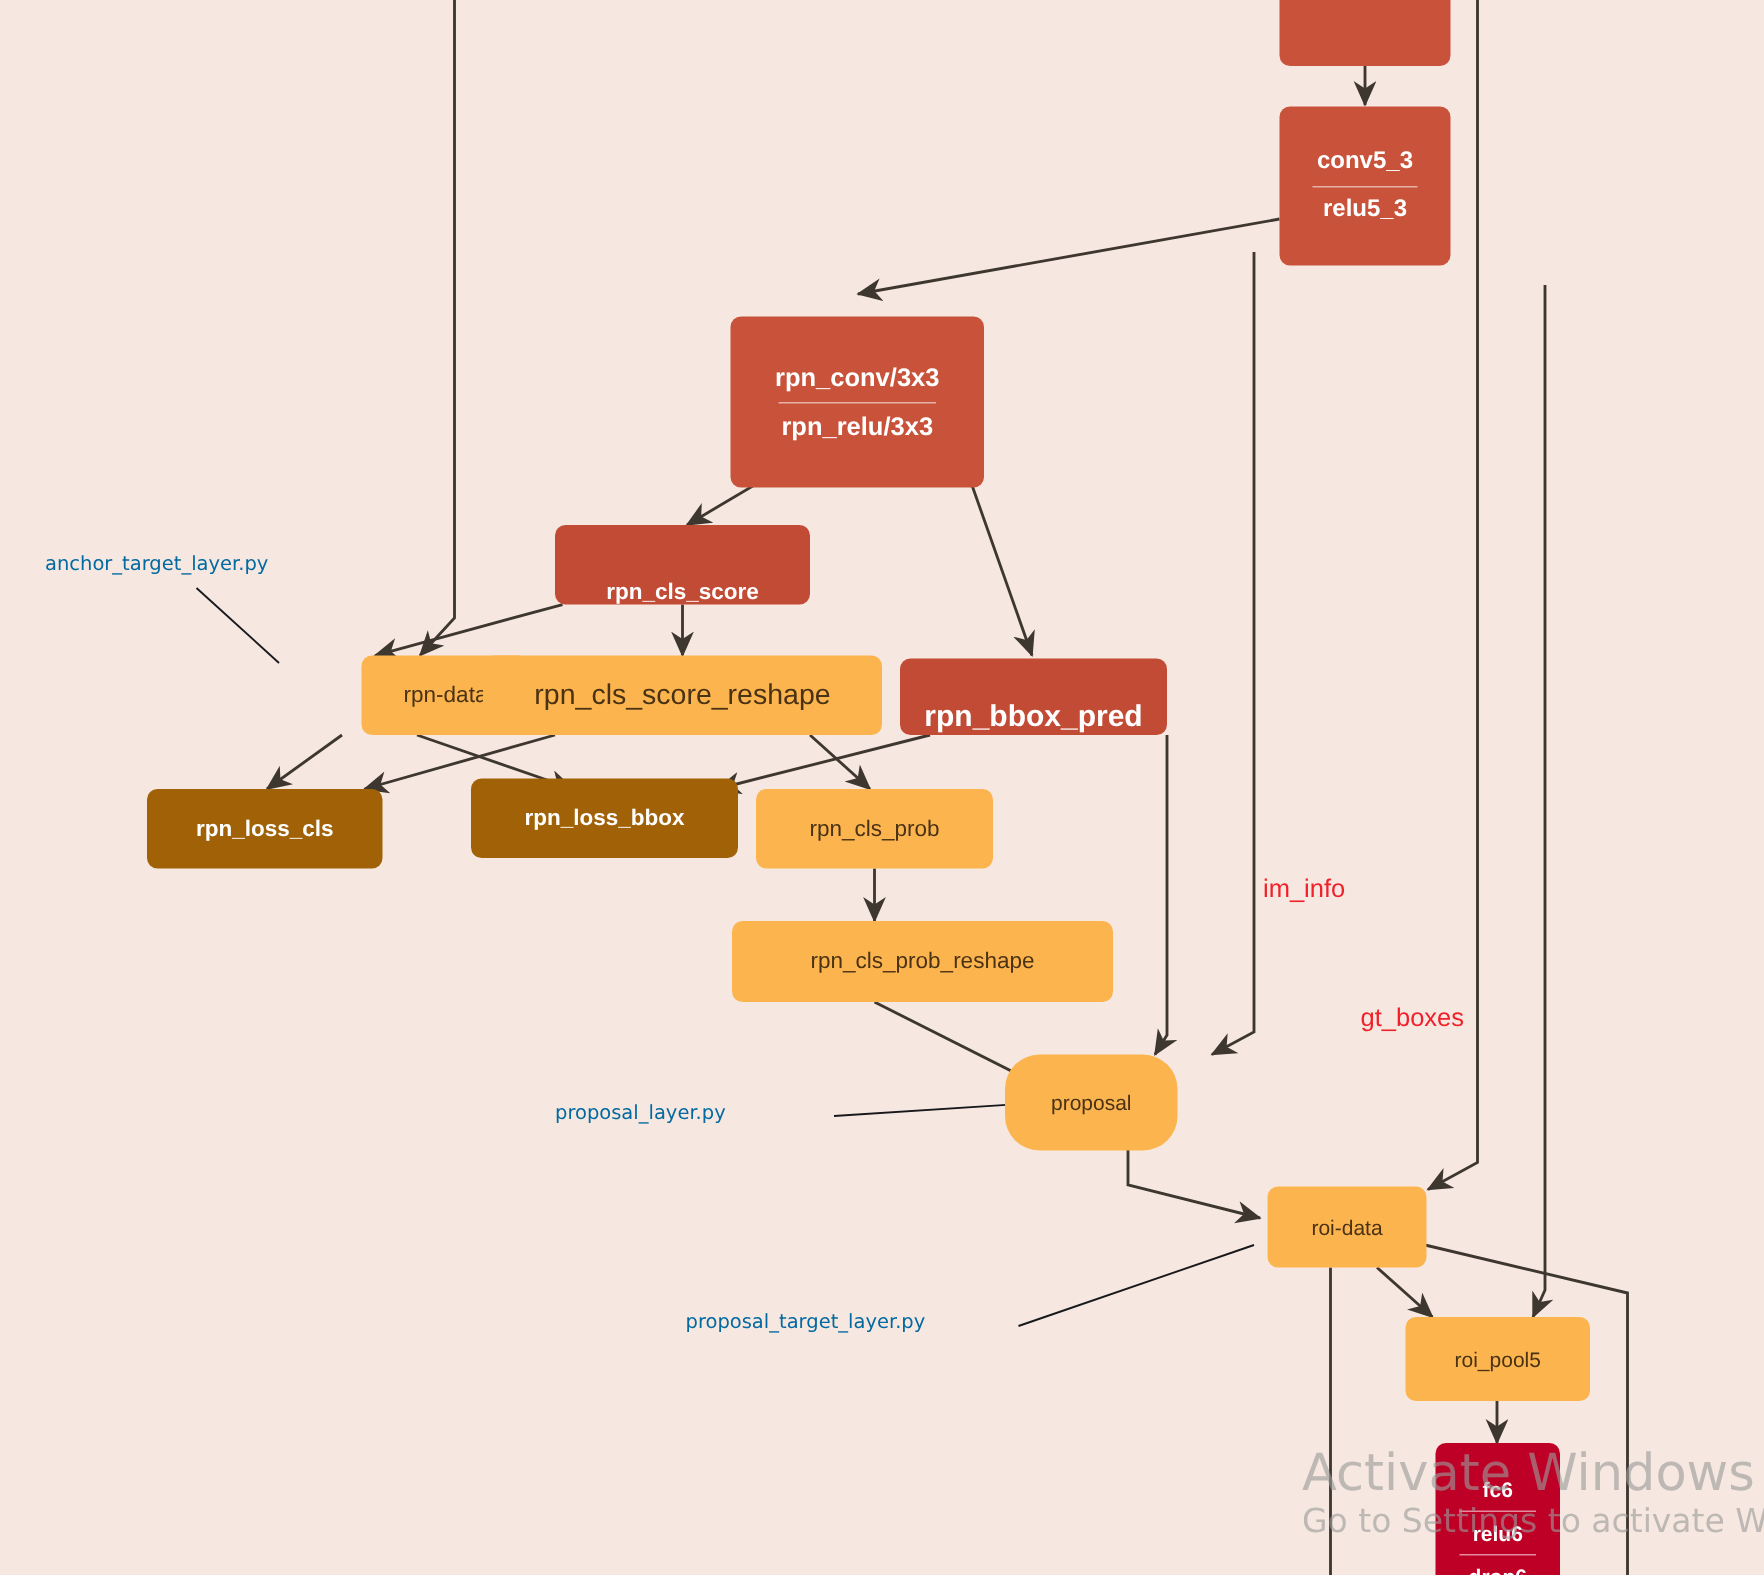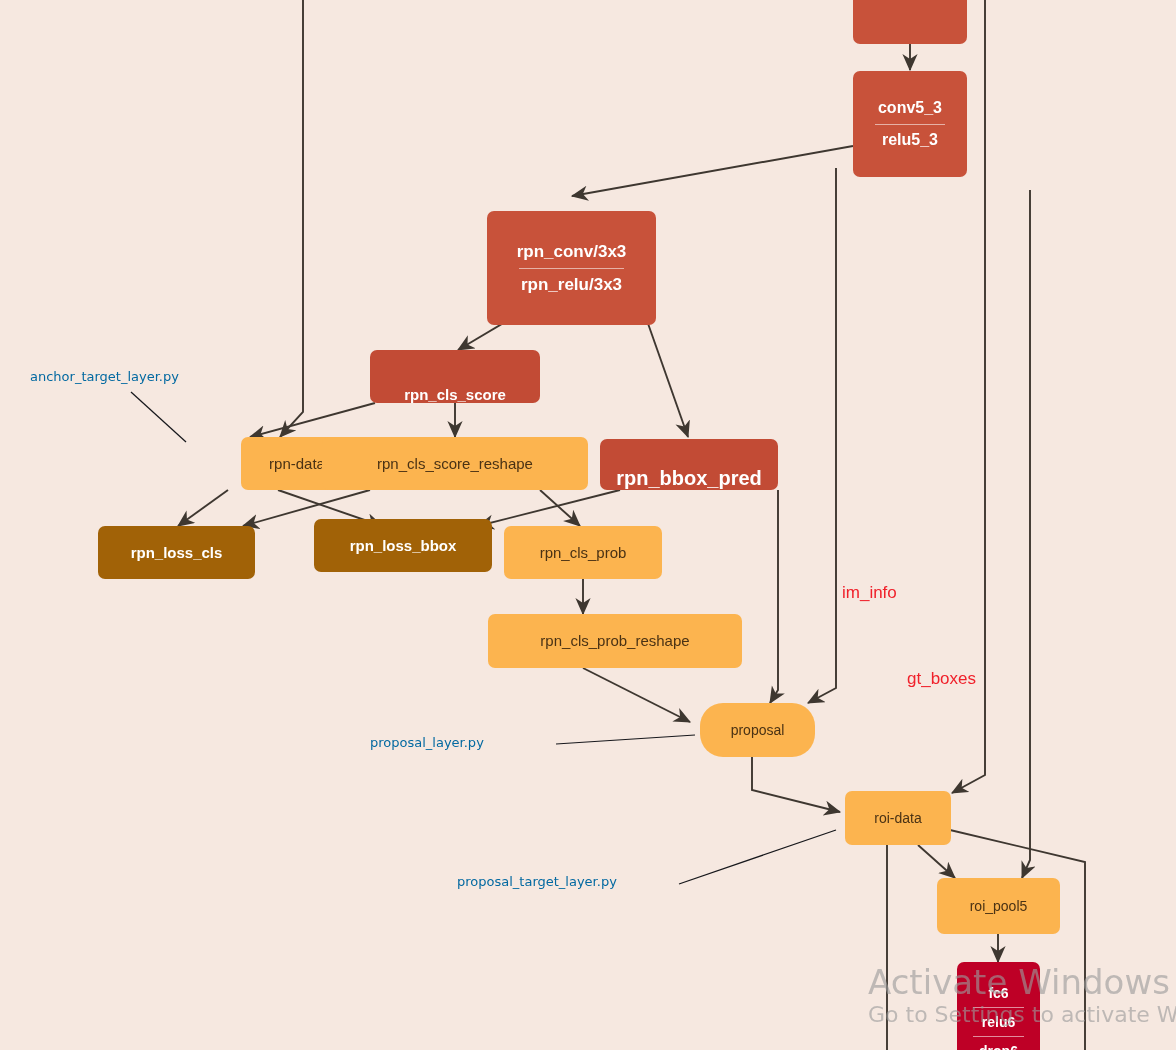--- a/index.html
+++ b/index.html
@@ -146,21 +146,21 @@
   </div>
 
   <div class="node fill-brick2" style="left:370px;top:350px;width:170px;height:53px;font-size:15px;">
     <span class="ln">rpn_cls_score</span>
   </div>
 
   <div class="node fill-amber" style="left:198px;top:437px;width:112px;height:53px;font-size:15px;margin-left:43px;">
     <span class="ln">rpn-data</span>
   </div>
 
-  <div class="node fill-amber" style="left:322px;top:437px;width:266px;height:53px;font-size:15px;">
+  <div class="node fill-amber" style="left:322px;top:437px;width:266px;height:53px;font-size:19px;">
     <span class="ln">rpn_cls_score_reshape</span>
   </div>
 
   <div class="node fill-brick2" style="left:600px;top:439px;width:178px;height:51px;font-size:20px;">
     <span class="ln">rpn_bbox_pred</span>
   </div>
 
   <div class="node fill-purple" style="left:98px;top:526px;width:157px;height:53px;font-size:15px;">
     <span class="ln">rpn_loss_cls</span>
   </div>
@@ -170,21 +170,21 @@
   </div>
 
   <div class="node fill-amber" style="left:504px;top:526px;width:158px;height:53px;font-size:15px;">
     <span class="ln">rpn_cls_prob</span>
   </div>
 
   <div class="node fill-amber" style="left:456px;top:614px;width:254px;height:54px;font-size:15px;margin-left:32px;">
     <span class="ln">rpn_cls_prob_reshape</span>
   </div>
 
-  <div class="node fill-amber" style="left:700px;top:703px;width:115px;height:54px;font-size:14px;border-radius:23px;">
+  <div class="node fill-amber" style="left:670px;top:703px;width:115px;height:64px;font-size:14px;border-radius:23px;">
     <span class="ln">proposal</span>
   </div>
 
   <div class="node fill-amber" style="left:845px;top:791px;width:106px;height:54px;font-size:14px;">
     <span class="ln">roi-data</span>
   </div>
 
   <div class="node fill-amber" style="left:937px;top:878px;width:123px;height:56px;font-size:14px;">
     <span class="ln">roi_pool5</span>
   </div>

